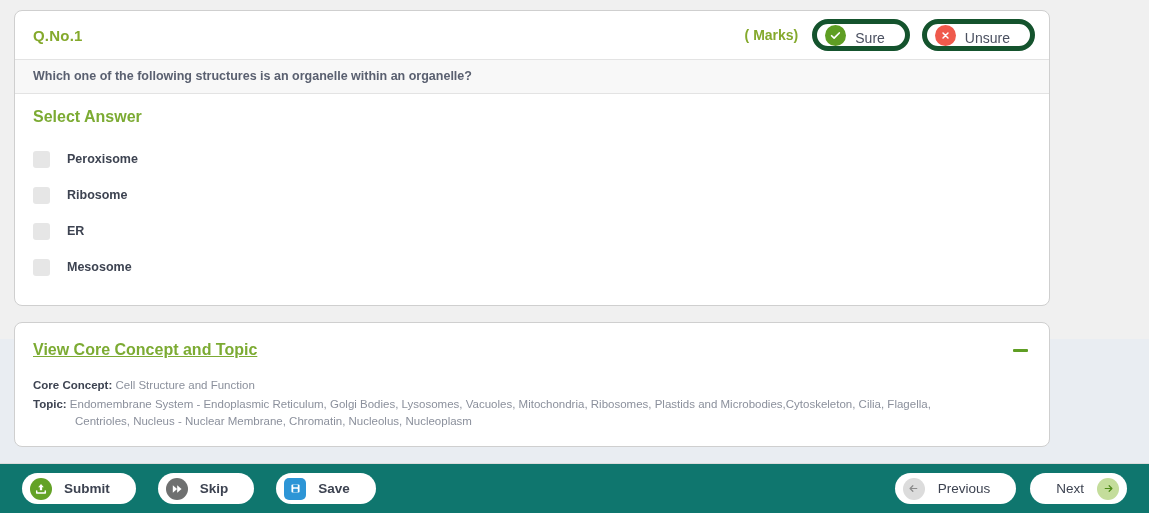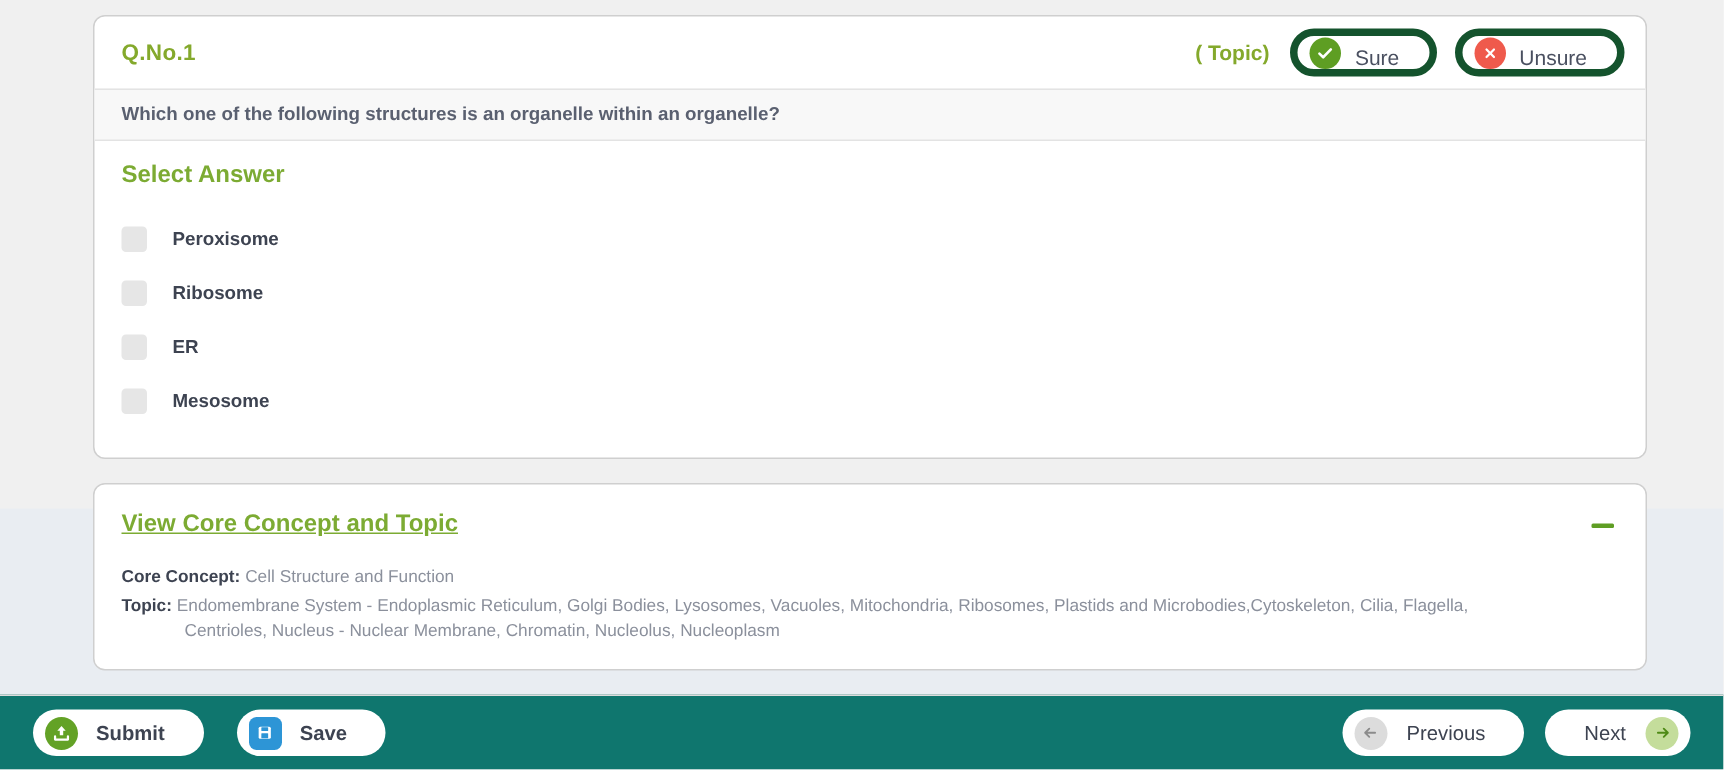--- a/index.html
+++ b/index.html
@@ -51,21 +51,20 @@
     top: 10px;
     width: 1036px;
   }
 
   
   .card {
     background: #ffffff;
     border: 1px solid #cfcfcf;
     border-radius: 8px;
     width: 1036px;
-    margin-left: 48px;
   }
 
   
   .q-card { margin-bottom: 16px; }
 
   .q-head {
     height: 48px;
     display: flex;
     align-items: center;
     padding: 0 14px 0 18px;
@@ -291,21 +290,21 @@
     <div class="panel-bg"></div>
 
     <div class="cards">
 
       <div class="card q-card">
 
         <div class="q-head">
           <div class="q-no">Q.No.1</div>
 
           <div class="q-head-right">
-            <div class="marks">( Topic)</div>
+            <div class="marks">( Marks)</div>
 
             <div class="pill">
               <span class="circ circ-sure">
                 <svg width="13" height="13" viewBox="0 0 16 16">
                     <path d="M3.2 8.3 L6.3 11.3 L12.6 4.9" stroke="#ffffff" stroke-width="2.1" fill="none" stroke-linecap="round" stroke-linejoin="round"></path>
                   </svg>
               </span>
               <span class="pill-label">Sure</span>
             </div>
 
@@ -375,20 +374,29 @@
     <div class="fbtn">
       <span class="fcirc fcirc-green">
         <svg width="14" height="14" viewBox="0 0 16 16">
           <path d="M8 2.3 L11.2 5.9 L9.3 5.9 L9.3 9.3 L6.7 9.3 L6.7 5.9 L4.8 5.9 Z" fill="#ffffff"></path>
           <path d="M3.1 10.2 L3.1 12.6 L12.9 12.6 L12.9 10.2" stroke="#ffffff" stroke-width="1.7" fill="none" stroke-linecap="round" stroke-linejoin="round"></path>
         </svg>
       </span>
       <span class="fbtn-label">Submit</span>
     </div>
 
+    <div class="fbtn">
+      <span class="fcirc fcirc-gray">
+        <svg width="14" height="14" viewBox="0 0 16 16">
+          <path d="M3.2 3.6 L8.2 8 L3.2 12.4 Z" fill="#ffffff"></path>
+          <path d="M8.2 3.6 L13.2 8 L8.2 12.4 Z" fill="#ffffff"></path>
+        </svg>
+      </span>
+      <span class="fbtn-label">Skip</span>
+    </div>
 
     <div class="fbtn">
       <span class="fcirc fcirc-blue">
         <svg width="13" height="13" viewBox="0 0 16 16">
           <rect x="3" y="3" width="10" height="10" rx="1.4" fill="#ffffff"></rect>
           <rect x="5.2" y="3.4" width="5.6" height="3.2" rx=".5" fill="#2d95d6"></rect>
           <rect x="5.2" y="8.4" width="5.6" height="4.2" rx=".5" fill="#2d95d6"></rect>
         </svg>
       </span>
       <span class="fbtn-label">Save</span>

